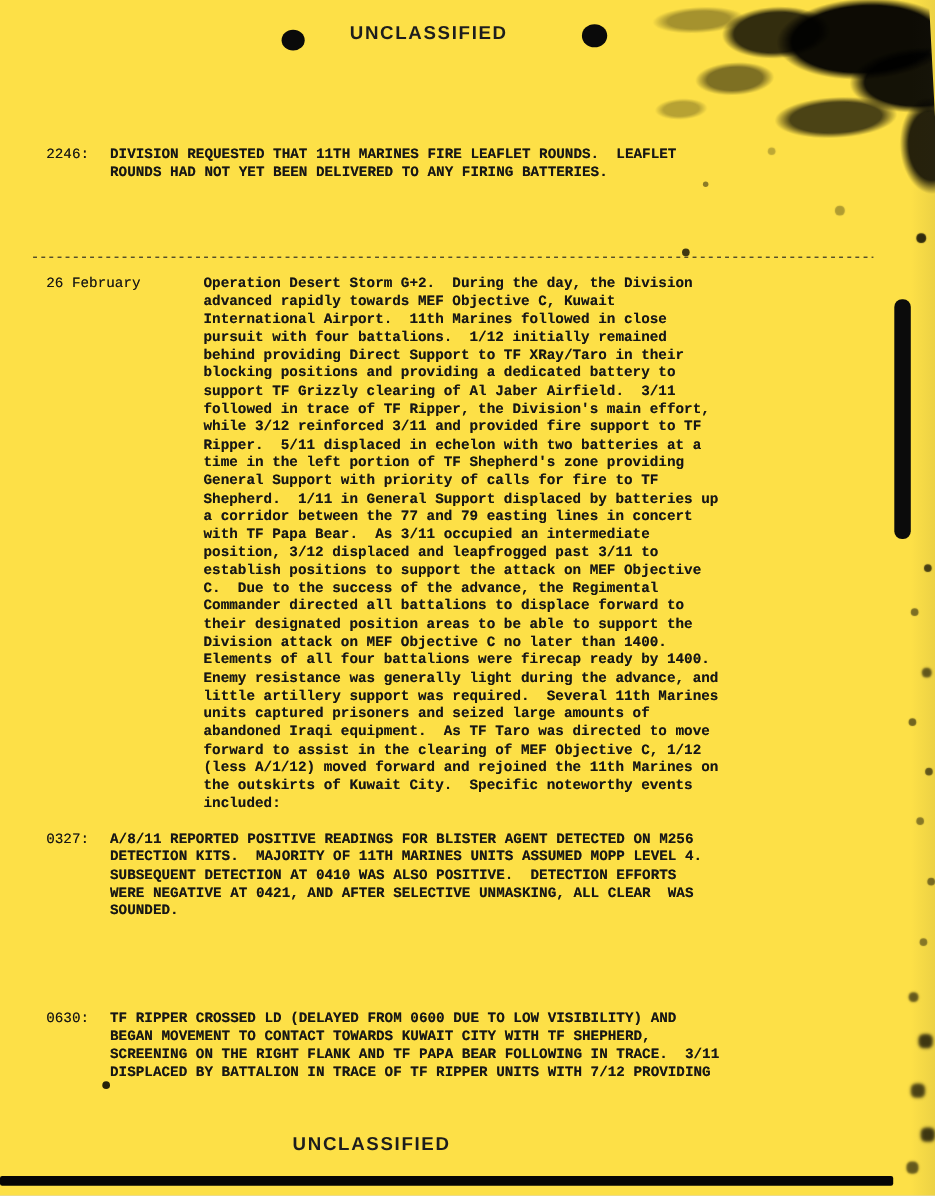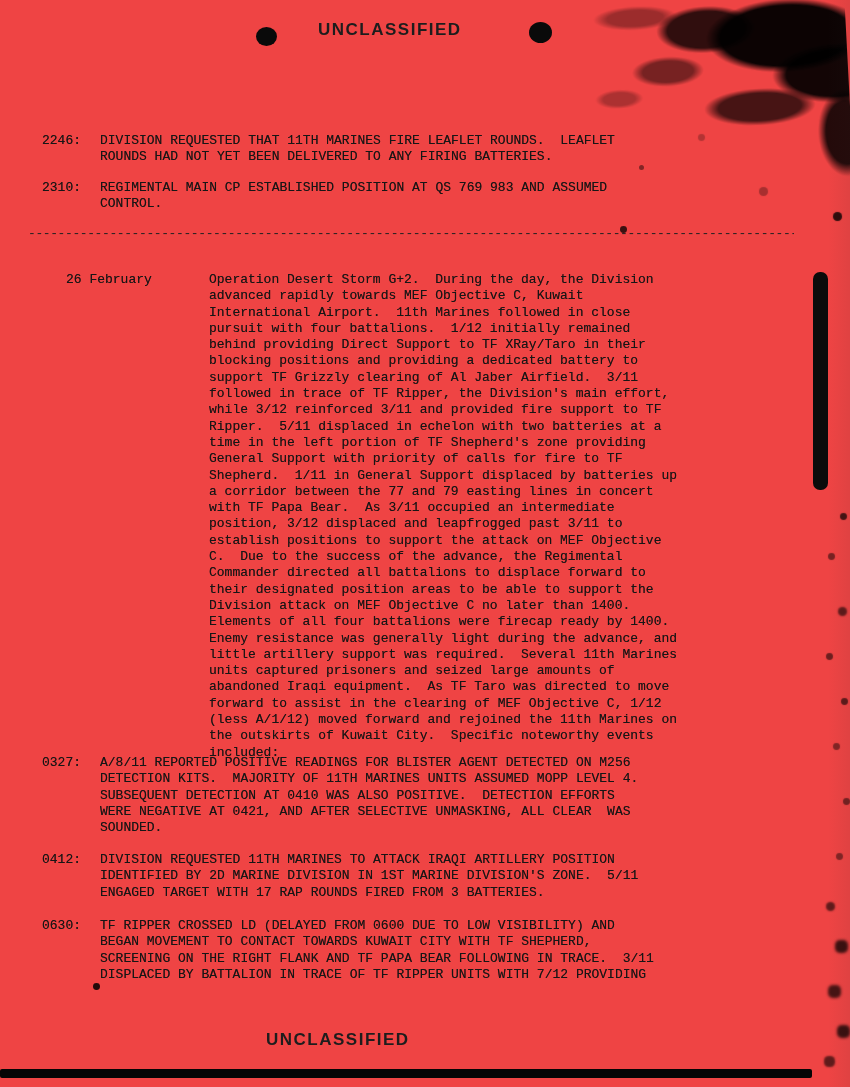--- a/index.html
+++ b/index.html
@@ -3,21 +3,21 @@
 <meta charset="utf-8">
 <style>
   * { box-sizing: border-box; }
   html, body { margin: 0; padding: 0; background: #d8d8d4; }
 
   .doc {
     position: relative;
     width: 850px;
     height: 1087px;
     margin: 0 auto;
-    background: #ef4444;
+    background: #fde047;
     overflow: hidden;
     font-family: "Liberation Mono", "DejaVu Sans Mono", monospace;
     color: #161616;
   }
 
   .classification {
     position: absolute;
     font-family: "Liberation Sans", "DejaVu Sans", sans-serif;
     font-weight: 700;
     font-size: 17px;
@@ -33,25 +33,25 @@
 
   .entry {
     position: absolute;
     left: 42px;
     font-size: 13px;
     line-height: 16.3px;
     text-shadow: 0 0 0.5px rgba(10,10,10,.55);
   }
   .entry .time { display: inline-block; vertical-align: top; width: 58px; white-space: pre; }
   .entry.date .time { width: 143px; }
-  .entry .text { display: inline-block; vertical-align: top; white-space: pre; }
+  .entry .text { display: inline-block; vertical-align: top; white-space: pre; font-weight: bold; }
 
   .e-2246 { top: 133px; }
   .e-2310 { top: 180px; }
-  .e-date { top: 272px; margin-left: 24px; }
+  .e-date { top: 250px; }
   .e-0327 { top: 755px; }
   .e-0412 { top: 852px; }
   .e-0630 { top: 918px; }
 
   .sep {
     position: absolute;
     top: 226px;
     left: 28px;
     width: 766px;
     height: 17px;
@@ -143,24 +143,20 @@
   <div class="punch-dot dot-left"></div>
   <div class="punch-dot dot-right"></div>
 
   <div class="classification header-band">UNCLASSIFIED</div>
 
   <div class="entry e-2246">
     <span class="time">2246:</span><span class="text">DIVISION REQUESTED THAT 11TH MARINES FIRE LEAFLET ROUNDS.  LEAFLET
 ROUNDS HAD NOT YET BEEN DELIVERED TO ANY FIRING BATTERIES.</span>
   </div>
 
-  <div class="entry e-2310">
-    <span class="time">2310:</span><span class="text">REGIMENTAL MAIN CP ESTABLISHED POSITION AT QS 769 983 AND ASSUMED
-CONTROL.</span>
-  </div>
 
   <div class="sep">---------------------------------------------------------------------------------------------------------</div>
 
   <div class="entry date e-date">
     <span class="time">26 February</span><span class="text">Operation Desert Storm G+2.  During the day, the Division
 advanced rapidly towards MEF Objective C, Kuwait
 International Airport.  11th Marines followed in close
 pursuit with four battalions.  1/12 initially remained
 behind providing Direct Support to TF XRay/Taro in their
 blocking positions and providing a dedicated battery to
@@ -191,25 +187,20 @@
   </div>
 
   <div class="entry e-0327">
     <span class="time">0327:</span><span class="text">A/8/11 REPORTED POSITIVE READINGS FOR BLISTER AGENT DETECTED ON M256
 DETECTION KITS.  MAJORITY OF 11TH MARINES UNITS ASSUMED MOPP LEVEL 4.
 SUBSEQUENT DETECTION AT 0410 WAS ALSO POSITIVE.  DETECTION EFFORTS
 WERE NEGATIVE AT 0421, AND AFTER SELECTIVE UNMASKING, ALL CLEAR  WAS
 SOUNDED.</span>
   </div>
 
-  <div class="entry e-0412">
-    <span class="time">0412:</span><span class="text">DIVISION REQUESTED 11TH MARINES TO ATTACK IRAQI ARTILLERY POSITION
-IDENTIFIED BY 2D MARINE DIVISION IN 1ST MARINE DIVISION'S ZONE.  5/11
-ENGAGED TARGET WITH 17 RAP ROUNDS FIRED FROM 3 BATTERIES.</span>
-  </div>
 
   <div class="entry e-0630">
     <span class="time">0630:</span><span class="text">TF RIPPER CROSSED LD (DELAYED FROM 0600 DUE TO LOW VISIBILITY) AND
 BEGAN MOVEMENT TO CONTACT TOWARDS KUWAIT CITY WITH TF SHEPHERD,
 SCREENING ON THE RIGHT FLANK AND TF PAPA BEAR FOLLOWING IN TRACE.  3/11
 DISPLACED BY BATTALION IN TRACE OF TF RIPPER UNITS WITH 7/12 PROVIDING</span>
   </div>
 
   <div class="classification footer-band">UNCLASSIFIED</div>
 

